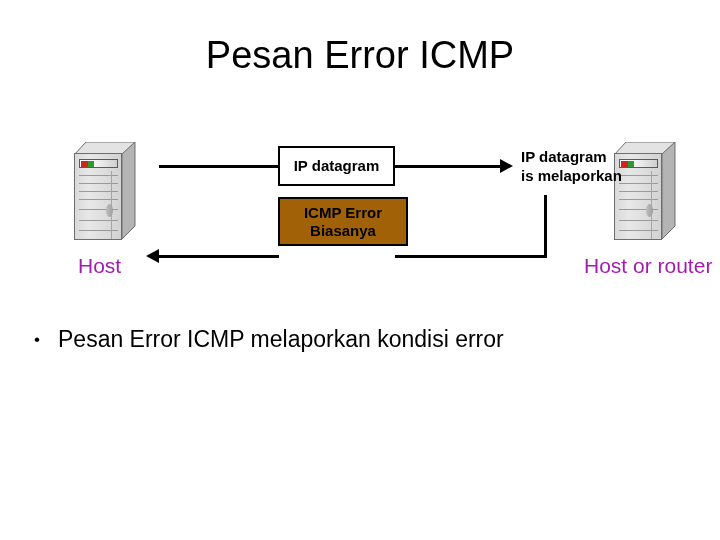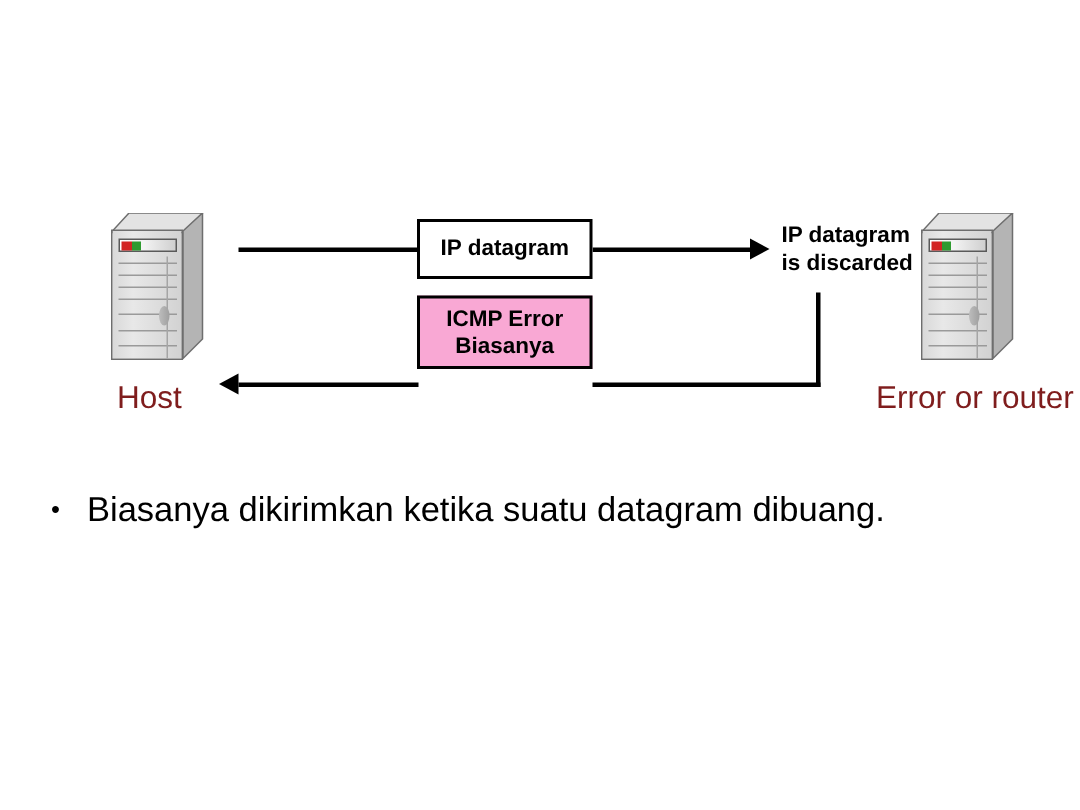--- a/index.html
+++ b/index.html
@@ -165,43 +165,43 @@
   .box-datagram {
     left: 262px;
     top: 26px;
     width: 117px;
     height: 40px;
     background: #ffffff;
   }
   .box-icmp {
     left: 262px;
     top: 77px;
-    width: 117px;
+    width: 130px;
     height: 49px;
-    background: #f9a8d4;
+    background: #a16207;
   }
 
   
   .diag-label {
     position: absolute;
     font-size: 15px;
     font-weight: bold;
     color: #000000;
     line-height: 1.25;
     white-space: nowrap;
   }
   .label-discarded {
     left: 505px;
     top: 28px;
   }
   .caption {
     position: absolute;
     font-size: 21px;
     font-weight: normal;
-    color: #7f1d1d;
+    color: #a21caf;
     white-space: nowrap;
   }
   .caption-host   { left: 62px;  top: 134px; }
   .caption-router { left: 568px; top: 134px; }
 
   
   .bullets {
     position: absolute;
     left: 26px;
     top: 324px;
@@ -222,20 +222,21 @@
     font-size: 17px;
     line-height: 31px;
     color: #000000;
   }
 </style>
 </head>
 <body>
 
 <div id="slide">
 
+  <div class="slide-title">Pesan Error ICMP</div>
 
   <div class="diagram">
 
     <div class="tower tower-left">
       <svg class="top-face" viewBox="0 0 62 14" preserveAspectRatio="none">
         <polygon points="0,13 12,0 61,0 49,13" fill="#e3e3e3" stroke="#6e6e6e" stroke-width="1"></polygon>
       </svg>
       <svg class="side-face" viewBox="0 0 14 98" preserveAspectRatio="none">
         <polygon points="0,12 13,0 13,84 0,97" fill="#b4b4b4" stroke="#6e6e6e" stroke-width="1"></polygon>
       </svg>
@@ -295,25 +296,25 @@
 
     <div class="flow-box box-icmp">
       <div>
         <div>ICMP Error</div>
         <div>Biasanya</div>
       </div>
     </div>
 
     <div class="diag-label label-discarded">
       <div>IP datagram</div>
-      <div>is discarded</div>
+      <div>is melaporkan</div>
     </div>
 
     <div class="caption caption-host">Host</div>
-    <div class="caption caption-router">Error or router</div>
+    <div class="caption caption-router">Host or router</div>
 
   </div>
 
   <div class="bullets">
-    <div class="bullet-item">Biasanya dikirimkan ketika suatu datagram dibuang.</div>
+    <div class="bullet-item">Pesan Error ICMP melaporkan kondisi error</div>
   </div>
 
 </div>
 
 </body></html>

